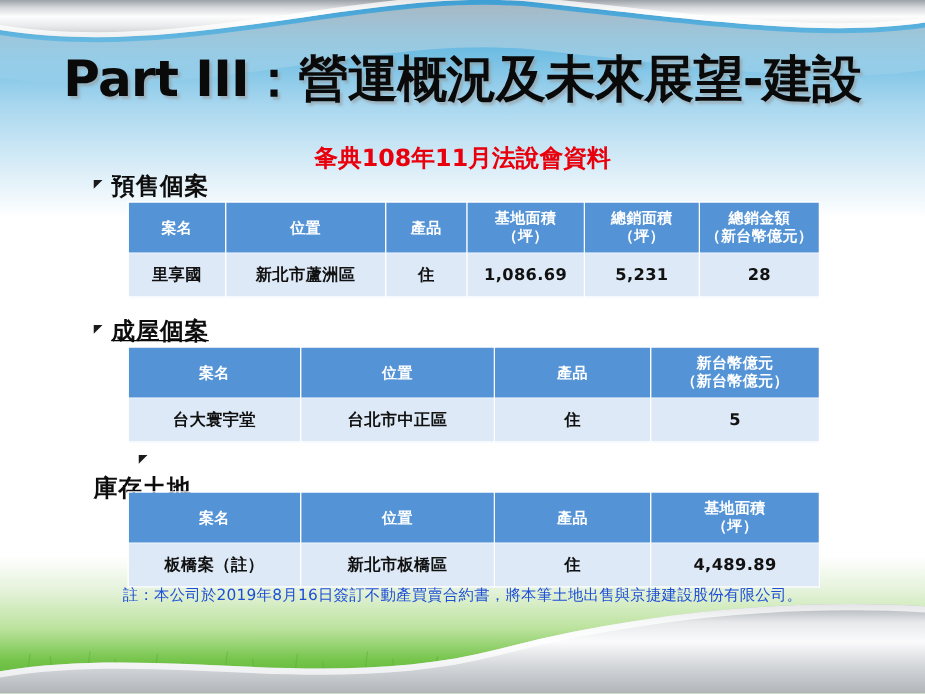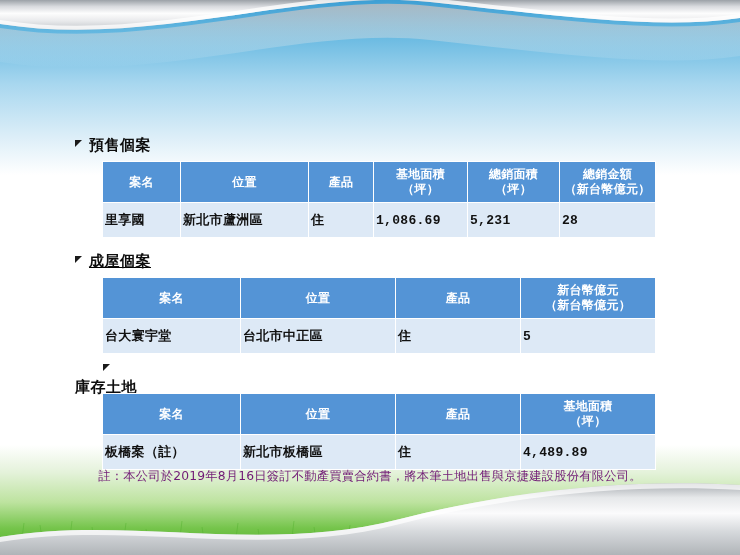--- a/index.html
+++ b/index.html
@@ -97,21 +97,21 @@
     gap: 7px;
     white-space: nowrap;
   }
   .bullet-tri {
     width: 0; height: 0;
     border-left: 7px solid #1a1a1a;
     border-bottom: 7px solid transparent;
     margin-top: -4px;
   }
   .section-title {
-    font-size: 15px;
+    font-size: 19px;
     font-weight: bold;
     color: #0d0d0d;
     letter-spacing: 0.5px;
   }
 
   table.datatable {
     position: absolute;
     border-collapse: collapse;
     table-layout: fixed;
     font-size: 12.5px;
@@ -124,25 +124,25 @@
     border: 1px solid #ffffff;
     padding: 2px 2px;
     line-height: 1.22;
     font-size: 12px;
     letter-spacing: 0.3px;
   }
   table.datatable td {
     background: #dde9f6;
     color: #111111;
     font-weight: bold;
+    text-align: center;
     border: 1px solid #ffffff;
     padding: 4px 2px;
     font-size: 13px;
     letter-spacing: 0.3px;
-    font-family: Liberation Mono, monospace;
   }
   .th-l1 { display: block; }
   .th-l2 { display: block; }
 
   
   #table-presale { left: 102px; top: 161px; width: 553px; }
   #table-presale thead th { height: 36px; }
   #table-presale tbody td { height: 26px; }
 
   
@@ -155,21 +155,21 @@
   #table-landbank thead th { height: 36px; }
   #table-landbank tbody td { height: 26px; }
 
   .footnote {
     position: absolute;
     left: 0;
     top: 468px;
     width: 740px;
     text-align: center;
     font-size: 12.3px;
-    color: #701a75;
+    color: #1d4ed8;
     letter-spacing: 0.2px;
     white-space: nowrap;
     z-index: 5;
   }
 </style>
 </head>
 <body>
 
 <div class="slide">
 
@@ -252,20 +252,22 @@
           <path d="M654,108 L650,90"></path>
         <path d="M682,108 L686,86"></path>
           <path d="M710,108 L706,90"></path>
       </g>
 
       <path d="M0,92 C130,70 260,110 400,74 C520,43 640,34 740,40 L740,110 L0,110 Z" fill="url(#silverBottom)"></path>
       <path d="M0,92 C130,70 260,110 400,74 C520,43 640,34 740,40 L740,45 C640,39 520,48 400,79 C260,115 130,75 0,97 Z" fill="#ffffff" opacity="0.7"></path>
     </svg>
   </div>
 
+  <div class="title">Part III：營運概況及未來展望-建設</div>
+  <div class="subtitle">夆典108年11月法說會資料</div>
 
   <div class="content">
 
     <div class="section">
       <div class="section-head" style="top:136px;">
         <span class="bullet-tri"></span>
         <span class="section-title">預售個案</span>
       </div>
 
       <table class="datatable" id="table-presale">

